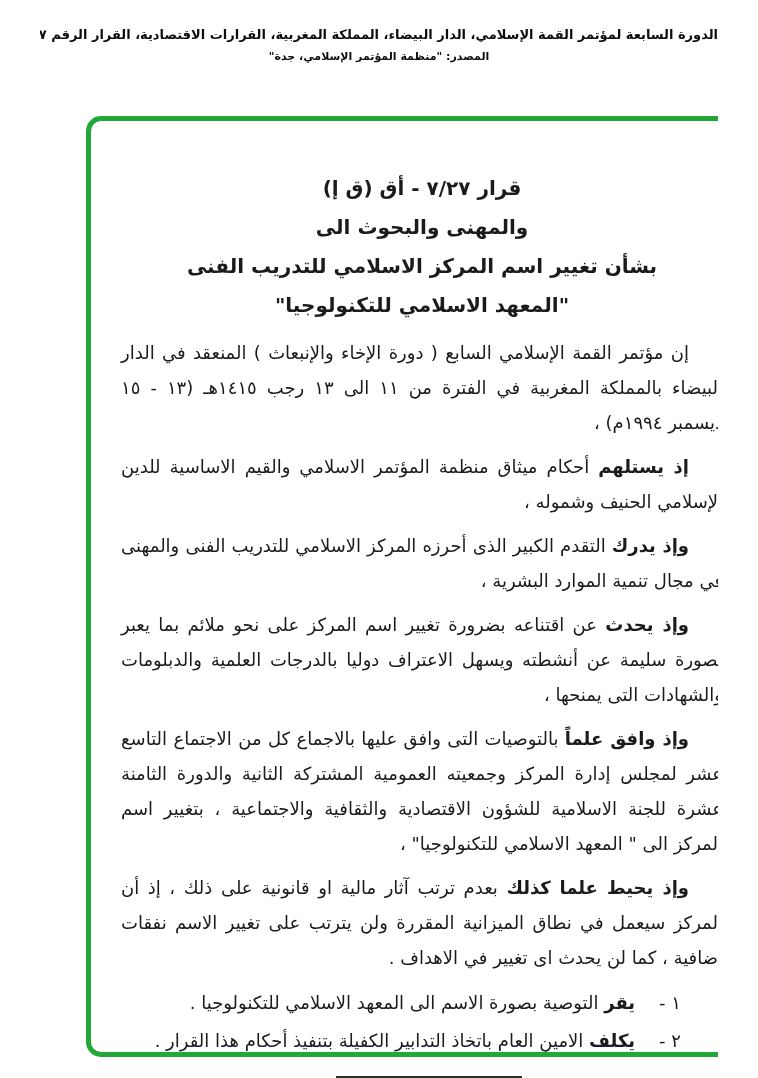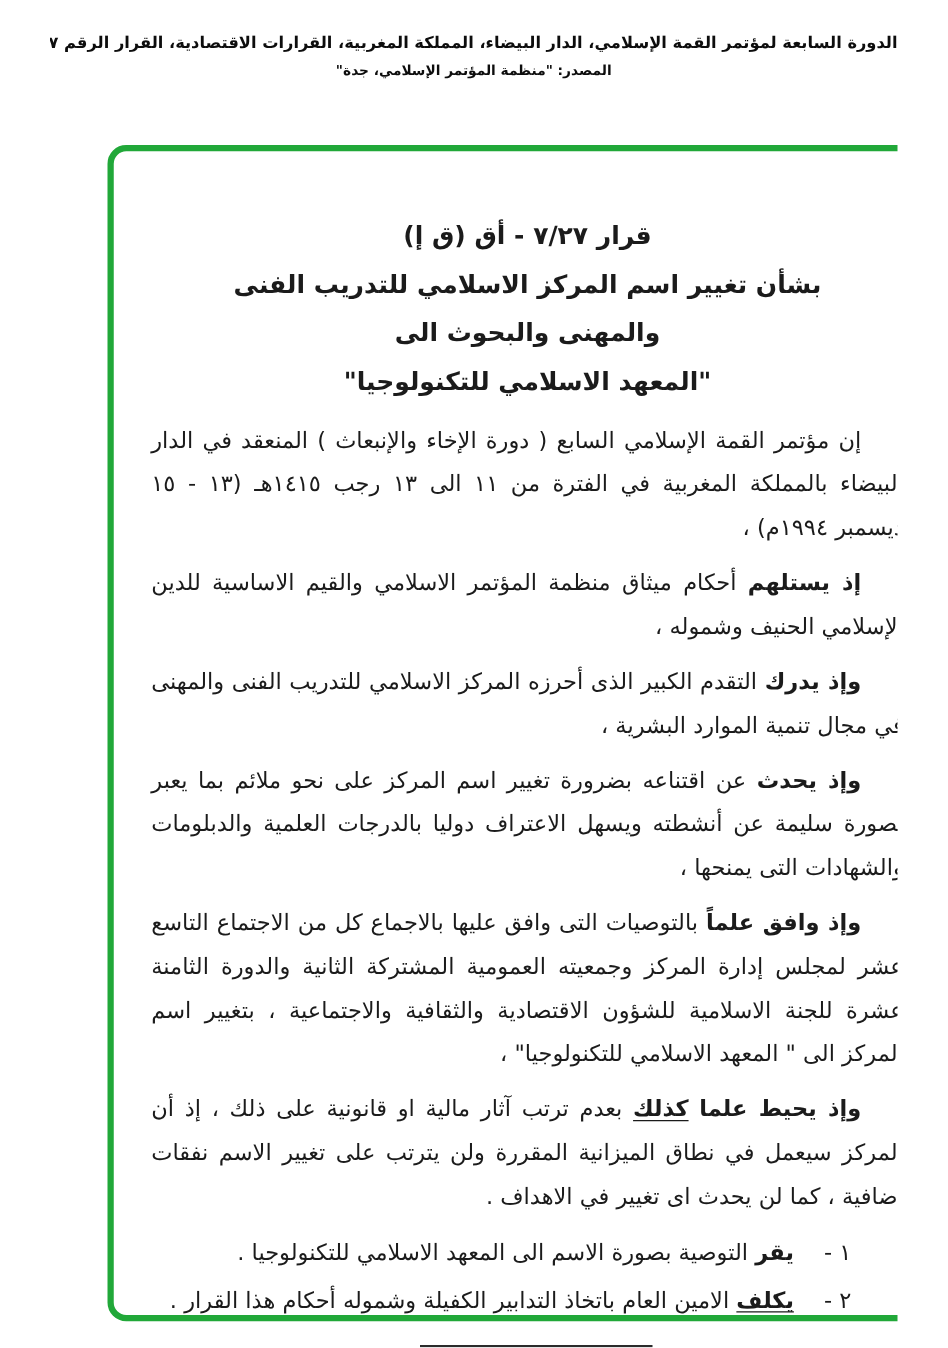--- a/index.html
+++ b/index.html
@@ -57,21 +57,21 @@
 
   .para {
     font-size: 18px;
     line-height: 35px;
     text-align: justify;
     text-indent: 34px;
     margin-bottom: 9px;
   }
 
   .lead { font-weight: bold; }
-  .u { text-decoration: underline; text-underline-offset: 3px; }
+  .u { text-underline-offset: 3px; }
 
   .clauses { padding-right: 42px; margin-top: 4px; }
   .clause {
     display: flex;
     gap: 24px;
     font-size: 18px;
     line-height: 38px;
   }
   .clause-num { flex: 0 0 auto; }
 
@@ -94,22 +94,22 @@
       <span>المصدر:</span>
       <span>"منظمة المؤتمر الإسلامي، جدة"</span>
     </div>
   </div>
 
   <div class="doc-frame">
     <div class="doc">
 
       <div class="title-block">
         <div>قرار ٧/٢٧ - أق (ق إ)</div>
+        <div>والمهنى والبحوث الى</div>
         <div>بشأن تغيير اسم المركز الاسلامي للتدريب الفنى</div>
-        <div>والمهنى والبحوث الى</div>
         <div>"المعهد الاسلامي للتكنولوجيا"</div>
       </div>
 
       <p class="para"><span>إن مؤتمر القمة الإسلامي السابع ( دورة الإخاء والإنبعاث ) المنعقد في الدار البيضاء بالمملكة المغربية في الفترة من ١١ الى ١٣ رجب ١٤١٥هـ (١٣ - ١٥ ديسمبر ١٩٩٤م) ،</span></p>
 
       <p class="para"><b class="lead">إذ يستلهم</b> <span>أحكام ميثاق منظمة المؤتمر الاسلامي والقيم الاساسية للدين الإسلامي الحنيف وشموله ،</span></p>
 
       <p class="para"><b class="lead">وإذ يدرك</b> <span>التقدم الكبير الذى أحرزه المركز الاسلامي للتدريب الفنى والمهنى في مجال تنمية الموارد البشرية ،</span></p>
 
       <p class="para"><b class="lead">وإذ يحدث</b> <span>عن اقتناعه بضرورة تغيير اسم المركز على نحو ملائم بما يعبر بصورة سليمة عن أنشطته ويسهل الاعتراف دوليا بالدرجات العلمية والدبلومات والشهادات التى يمنحها ،</span></p>
@@ -118,21 +118,21 @@
 
       <p class="para"><b class="lead">وإذ يحيط علما</b> <b class="lead u">كذلك</b> <span>بعدم ترتب آثار مالية او قانونية على ذلك ، إذ أن المركز سيعمل في نطاق الميزانية المقررة ولن يترتب على تغيير الاسم نفقات اضافية ، كما لن يحدث اى تغيير في الاهداف .</span></p>
 
       <div class="clauses">
         <div class="clause">
           <span class="clause-num">١ -</span>
           <span class="clause-body"><b class="lead">يقر</b> <span>التوصية بصورة الاسم الى المعهد الاسلامي للتكنولوجيا .</span></span>
         </div>
         <div class="clause">
           <span class="clause-num">٢ -</span>
-          <span class="clause-body"><b class="lead u">يكلف</b> <span>الامين العام باتخاذ التدابير الكفيلة وشموله أحكام هذا القرار .</span></span>
+          <span class="clause-body"><b class="lead u">يكلف</b> <span>الامين العام باتخاذ التدابير الكفيلة بتنفيذ أحكام هذا القرار .</span></span>
         </div>
       </div>
 
       <div class="end-divider"></div>
 
     </div>
   </div>
 
 </div>
 

